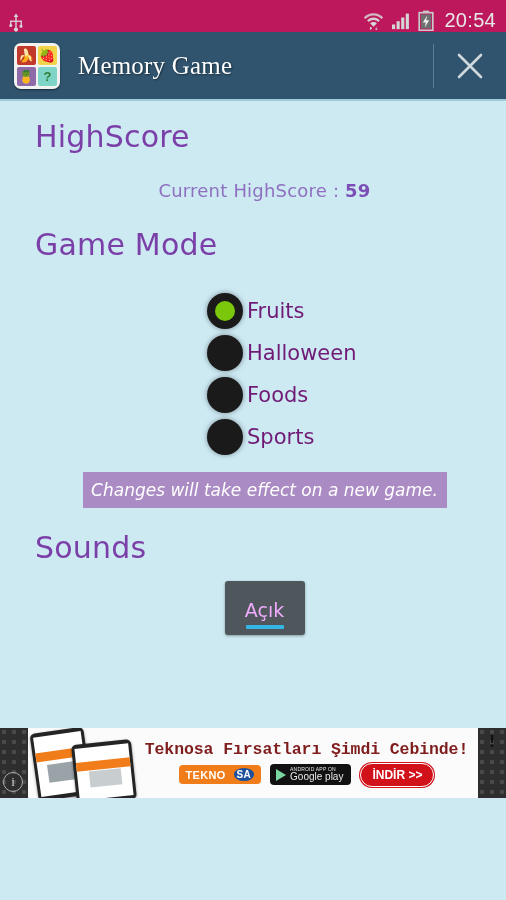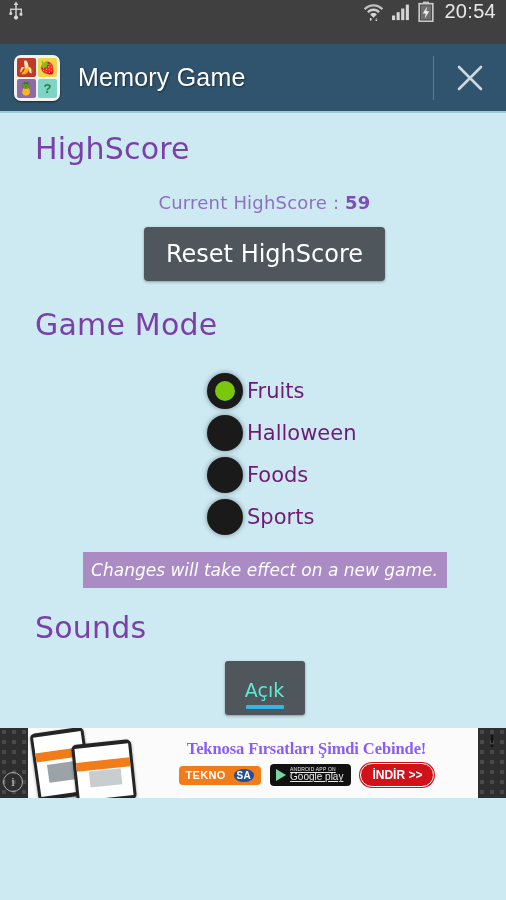--- a/index.html
+++ b/index.html
@@ -8,24 +8,24 @@
     width: 506px;
     height: 900px;
     background: #cdeaf3;
     font-family: "DejaVu Sans", sans-serif;
     overflow: hidden;
     position: relative;
   }
 
   
   .status-bar {
-    height: 44px;
-    background: #404040;
-    display: flex;
-    align-items: flex-start;
+    height: 32px;
+    background: #be185d;
+    display: flex;
+    align-items: flex-end;
     padding: 0 10px 0 8px;
     position: relative;
   }
   .status-left { display: flex; align-items: center; gap: 6px; }
   .status-right {
     margin-left: auto;
     display: flex;
     align-items: center;
     gap: 7px;
   }
@@ -66,21 +66,21 @@
   }
   .app-icon .c1 { background: #c0392b; }
   .app-icon .c2 { background: #f0d54a; }
   .app-icon .c3 { background: #8e6aa8; }
   .app-icon .c4 { background: #7fd4c8; color:#2e7d32; font-weight:bold; font-family:"Liberation Sans",sans-serif; }
 
   .title-text {
     color: #ffffff;
     font-size: 25px;
     margin-left: 18px;
-    font-family: Liberation Sans, sans-serif;
+    font-family: Liberation Serif, serif;
     text-shadow: 1px 1px 2px rgba(0,0,0,.45);
     letter-spacing: 0.2px;
   }
   .title-spacer { flex: 1 1 auto; }
   .title-divider {
     width: 1px; height: 44px;
     background: #5c7d93;
     margin-right: 0;
   }
   .close-btn {
@@ -167,21 +167,21 @@
     text-align: center;
     padding: 8px 6px;
     font-family: "DejaVu Sans", sans-serif;
   }
 
   
   .toggle-wrap { text-align: center; margin-top: 16px; }
   .toggle-btn {
     display: inline-block;
     background: #4f565c;
-    color: #5eead4;
+    color: #f0abfc;
     border: none;
     width: 80px;
     padding: 18px 0 14px 0;
     border-radius: 3px;
     font-size: 19px;
     font-family: "DejaVu Sans", sans-serif;
     position: relative;
     cursor: pointer;
     box-shadow: 0 1px 3px rgba(0,0,0,.35);
   }
@@ -257,24 +257,24 @@
   .ad-right {
     flex: 1 1 auto;
     display: flex;
     flex-direction: column;
     align-items: center;
     justify-content: center;
     padding-right: 8px;
     gap: 4px;
   }
   .ad-headline {
-    color: #8b5cf6;
+    color: #7f1d1d;
     font-size: 16.5px;
     font-weight: bold;
-    font-family: Liberation Serif, serif;
+    font-family: Liberation Mono, monospace;
     white-space: nowrap;
     letter-spacing: -0.1px;
   }
   .ad-badges { display: flex; align-items: center; gap: 9px; }
   .badge-teknosa {
     background: #f07d1a;
     border-radius: 4px;
     padding: 3px 7px;
     color: #fff;
     font-size: 11px;
@@ -289,21 +289,20 @@
     padding: 1px 3px;
     font-size: 10px;
   }
   .badge-gplay {
     background: #111;
     border-radius: 4px;
     padding: 3px 8px 3px 6px;
     color: #e8e8e8;
     display: flex; align-items: center; gap: 4px;
     font-family: "Liberation Sans", sans-serif;
-    text-decoration: underline;
   }
   .badge-gplay .tri {
     width: 0; height: 0;
     border-left: 10px solid #7ad6a0;
     border-top: 6px solid transparent;
     border-bottom: 6px solid transparent;
   }
   .badge-gplay .gp-txt { display:flex; flex-direction:column; line-height:1.05; }
   .badge-gplay .gp-small { font-size: 5px; letter-spacing: .2px; }
   .badge-gplay .gp-big { font-size: 10px; }
@@ -386,21 +385,20 @@
 </div>
 
 <div class="content">
 
   <div class="section-head sh-highscore">HighScore</div>
 
   <div class="current-score">
     <span>Current HighScore : </span><span class="val">59</span>
   </div>
 
-  <button class="btn-dark">Reset HighScore</button>
 
   <div class="section-head sh-gamemode">Game Mode</div>
 
   <div class="radio-list">
     <div class="radio-row selected">
       <span class="radio-mark">
           <span class="dot"></span>
         </span>
       <span class="radio-label">Fruits</span>
     </div>

